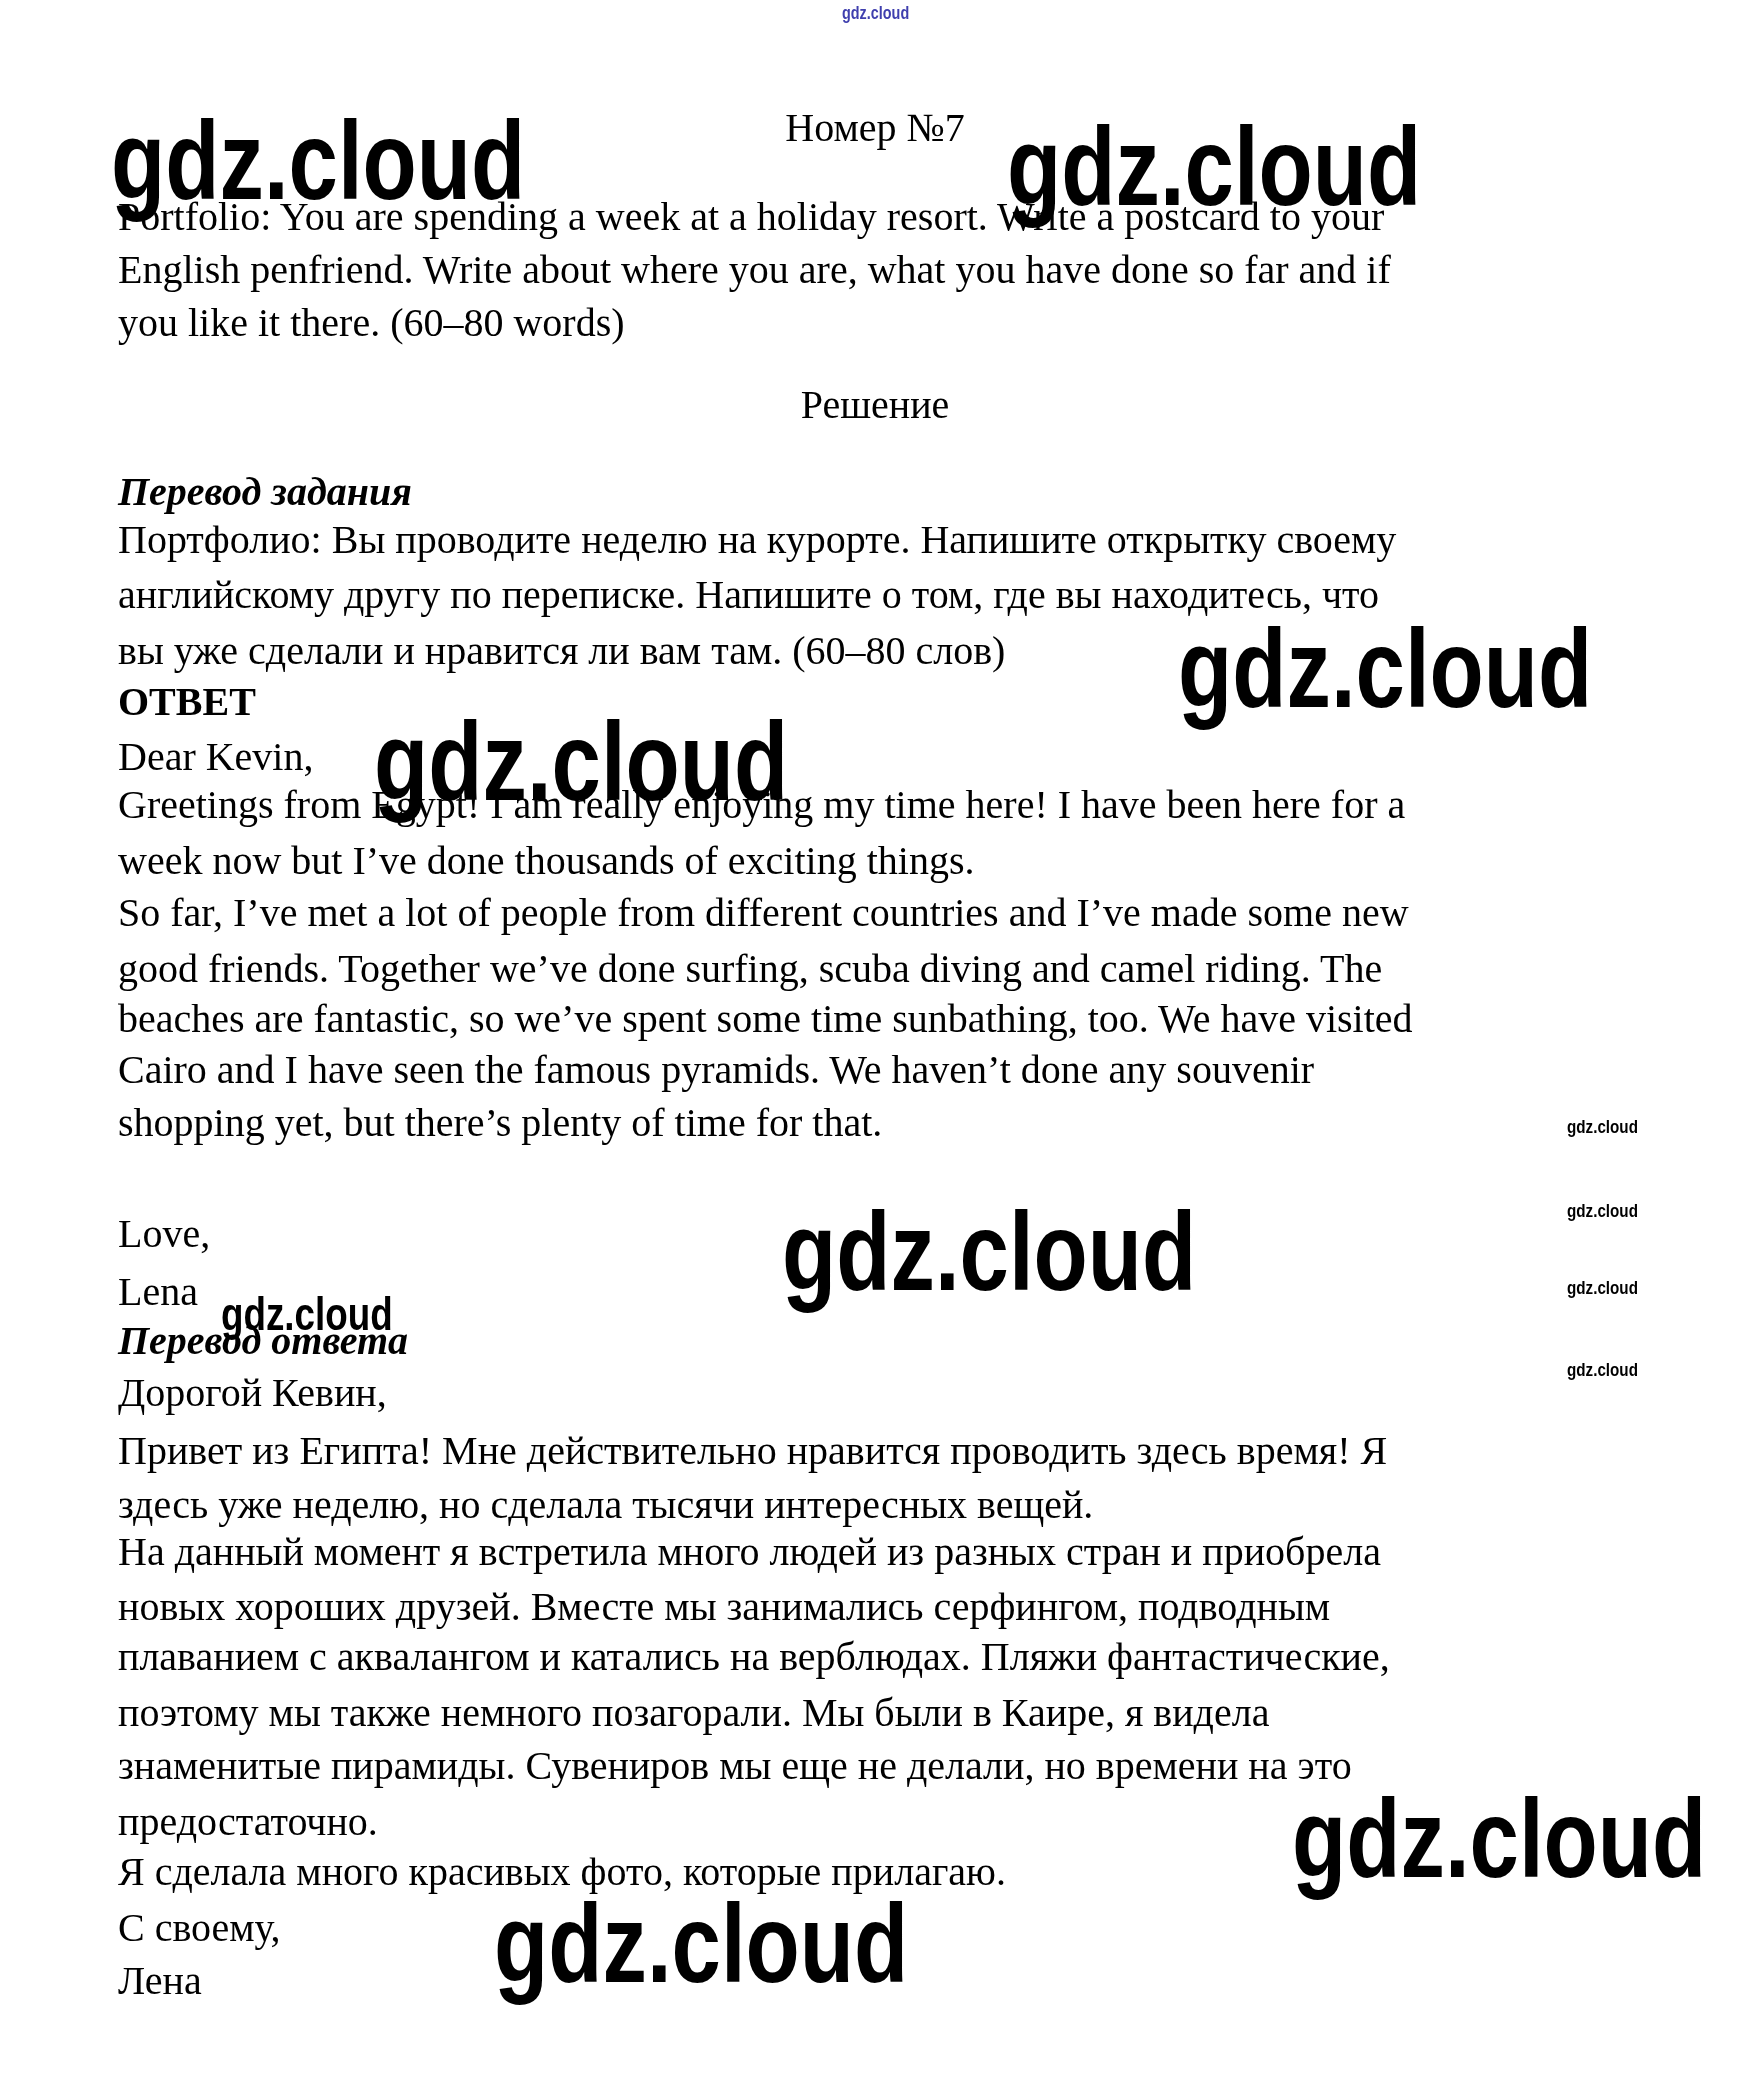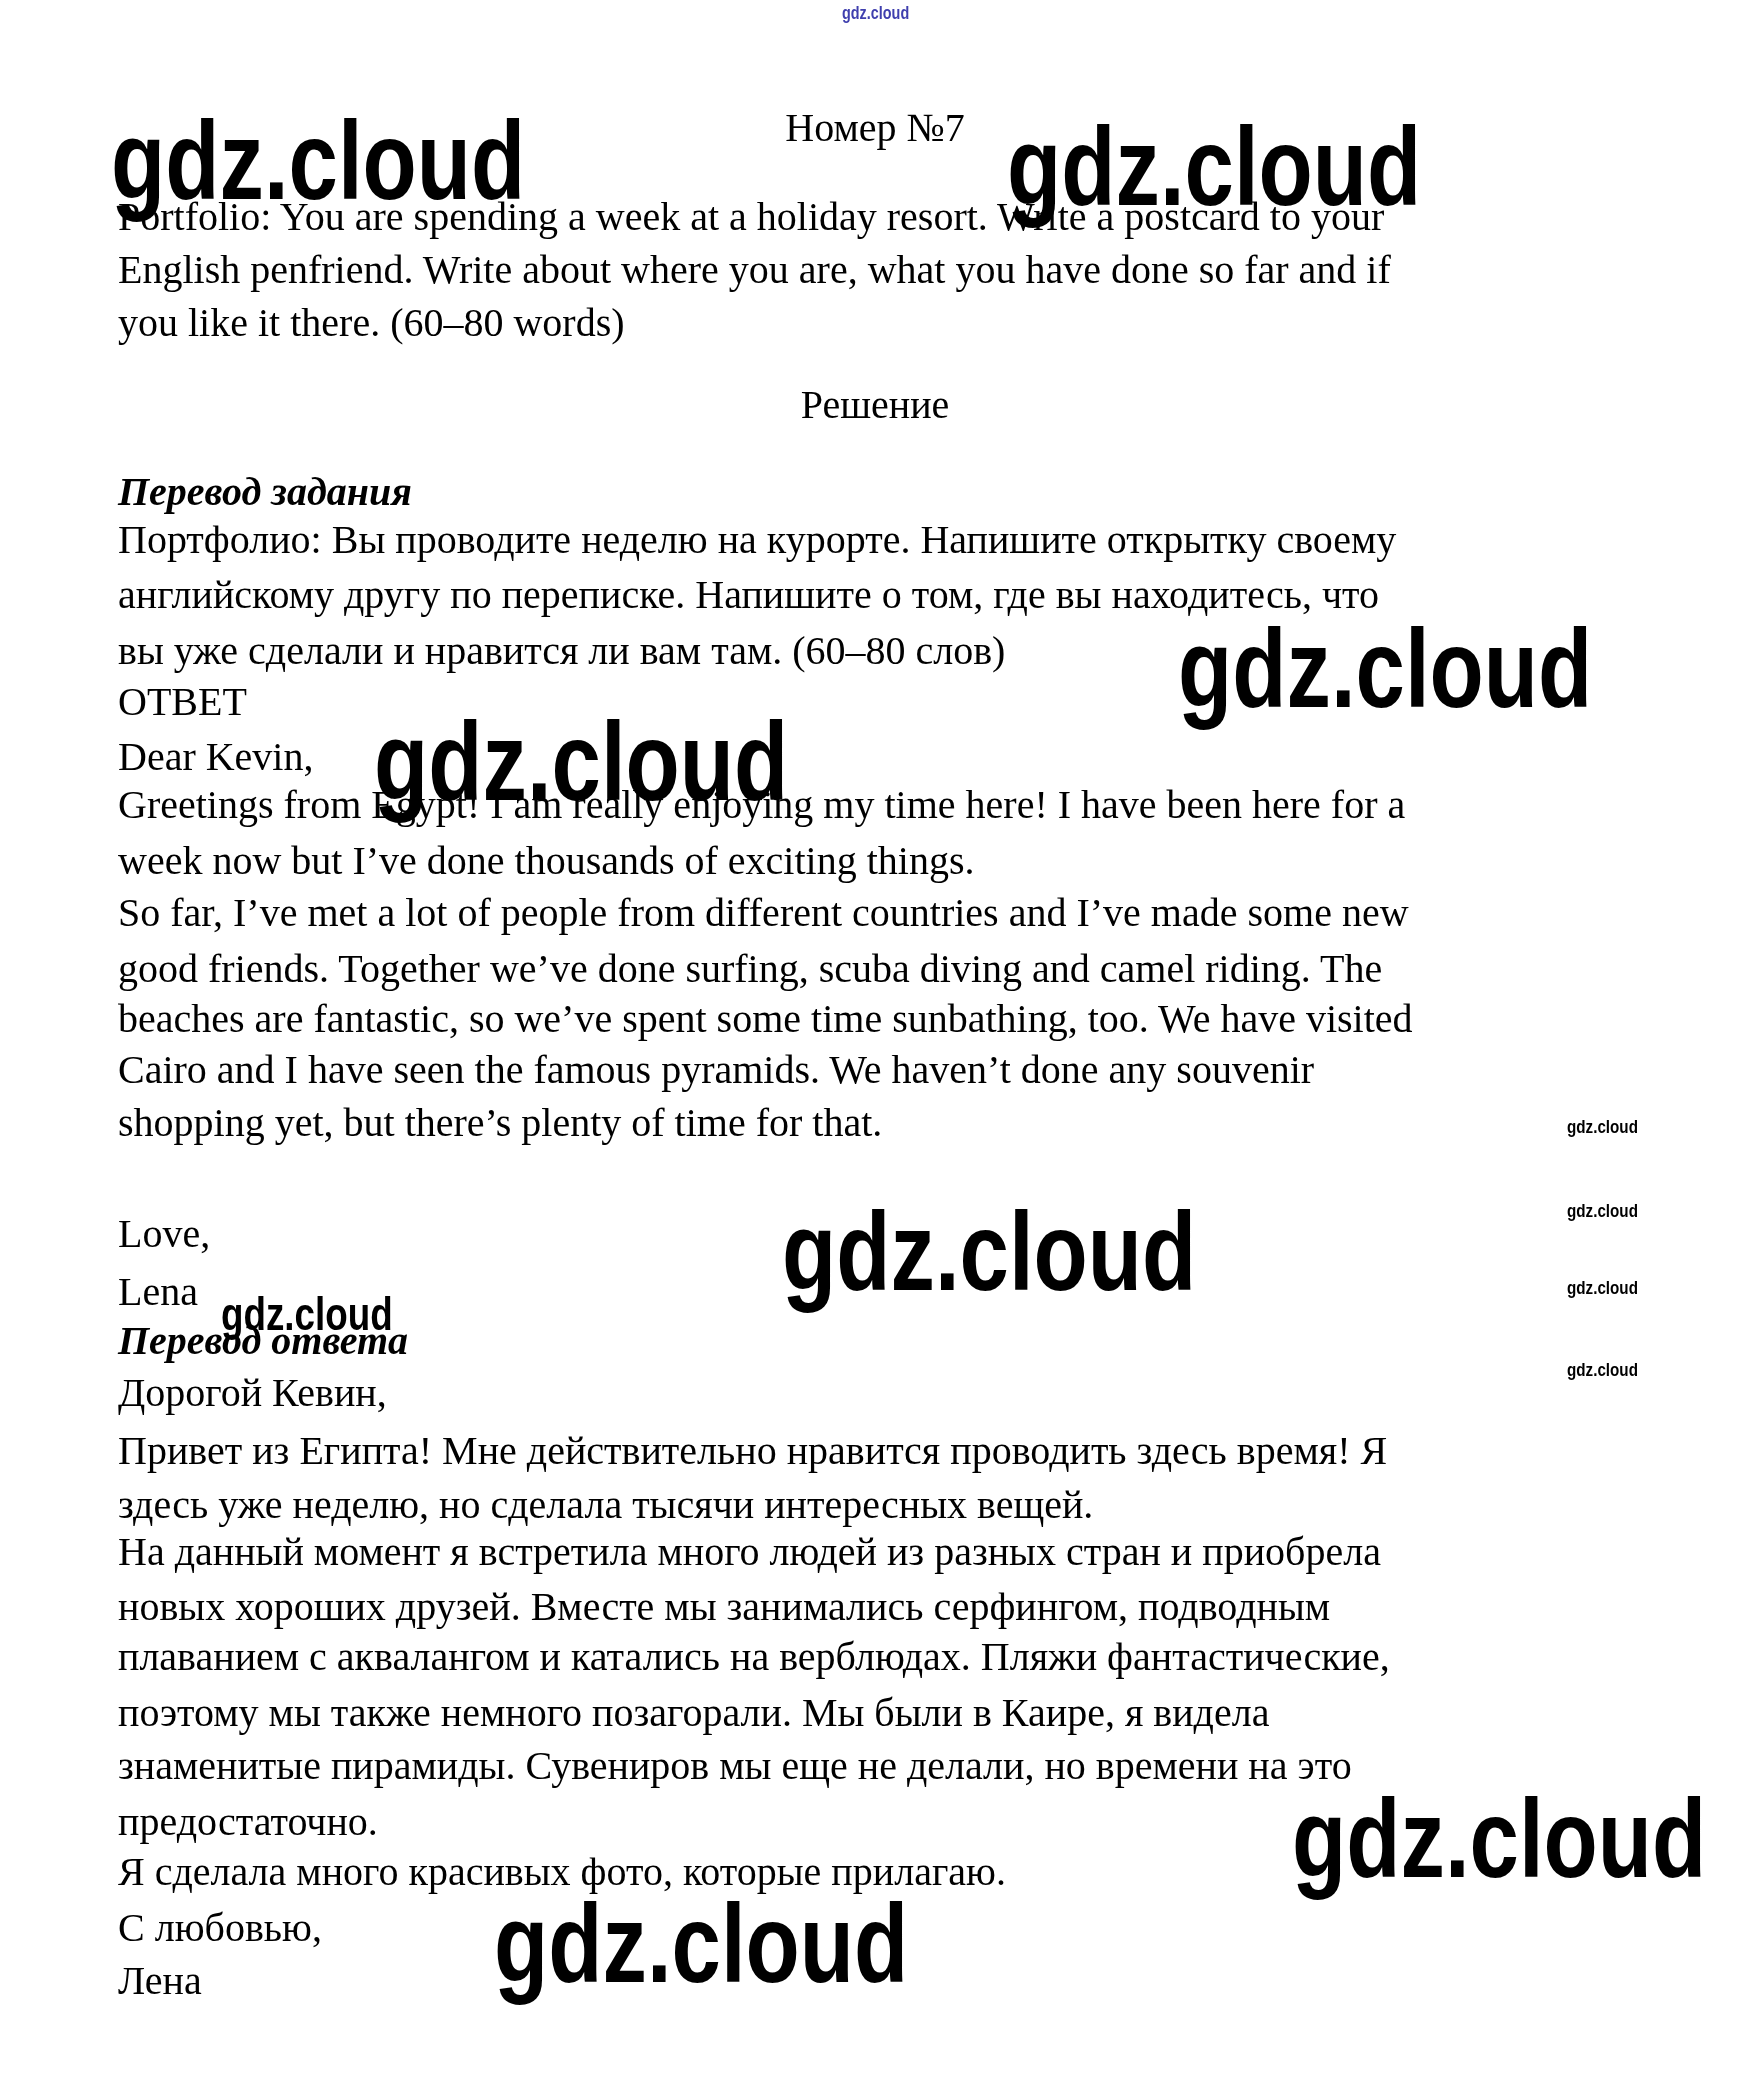--- a/index.html
+++ b/index.html
@@ -13,21 +13,21 @@
   }
   .line {
     position:absolute;
     left:118px;
     font-size:40px;
     line-height:1;
     white-space:nowrap;
     color:#000;
   }
   .center { left:0; width:1750px; text-align:center; }
-  .b  { font-weight:normal; }
+  .b  { font-weight:bold; }
   .bi { font-weight:bold; font-style:italic; }
   .wm {
     position:absolute;
     font-family:"Liberation Sans", sans-serif;
     font-weight:600;
     line-height:1;
     white-space:nowrap;
     color:#000;
     transform:scaleX(0.80);
     transform-origin:left top;
@@ -71,21 +71,21 @@
   <div class="line" style="top:1373px">Дорогой Кевин,</div>
   <div class="line" style="top:1431px">Привет из Египта! Мне действительно нравится проводить здесь время! Я</div>
   <div class="line" style="top:1485px">здесь уже неделю, но сделала тысячи интересных вещей.</div>
   <div class="line" style="top:1532px">На данный момент я встретила много людей из разных стран и приобрела</div>
   <div class="line" style="top:1587px">новых хороших друзей. Вместе мы занимались серфингом, подводным</div>
   <div class="line" style="top:1637px">плаванием с аквалангом и катались на верблюдах. Пляжи фантастические,</div>
   <div class="line" style="top:1693px">поэтому мы также немного позагорали. Мы были в Каире, я видела</div>
   <div class="line" style="top:1746px">знаменитые пирамиды. Сувениров мы еще не делали, но времени на это</div>
   <div class="line" style="top:1802px">предостаточно.</div>
   <div class="line" style="top:1852px">Я сделала много красивых фото, которые прилагаю.</div>
-  <div class="line" style="top:1908px">С любовью,</div>
+  <div class="line" style="top:1908px">С своему,</div>
   <div class="line" style="top:1961px">Лена</div>
 
   <span class="wm wm-tiny" style="left:842px;top:4px">gdz.cloud</span>
   <span class="wm wm-big" style="left:111px;top:106px">gdz.cloud</span>
   <span class="wm wm-big" style="left:1007px;top:112px">gdz.cloud</span>
   <span class="wm wm-big" style="left:1178px;top:614px">gdz.cloud</span>
   <span class="wm wm-big" style="left:374px;top:707px">gdz.cloud</span>
   <span class="wm wm-big" style="left:782px;top:1197px">gdz.cloud</span>
   <span class="wm wm-big" style="left:1292px;top:1784px">gdz.cloud</span>
   <span class="wm wm-big" style="left:494px;top:1889px">gdz.cloud</span>

